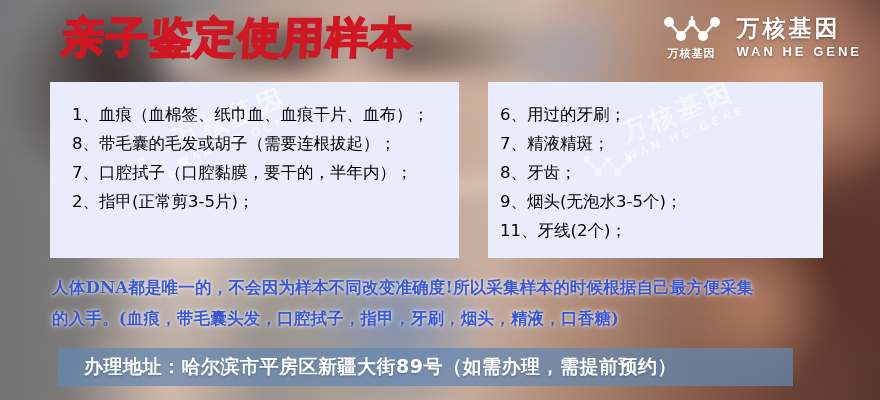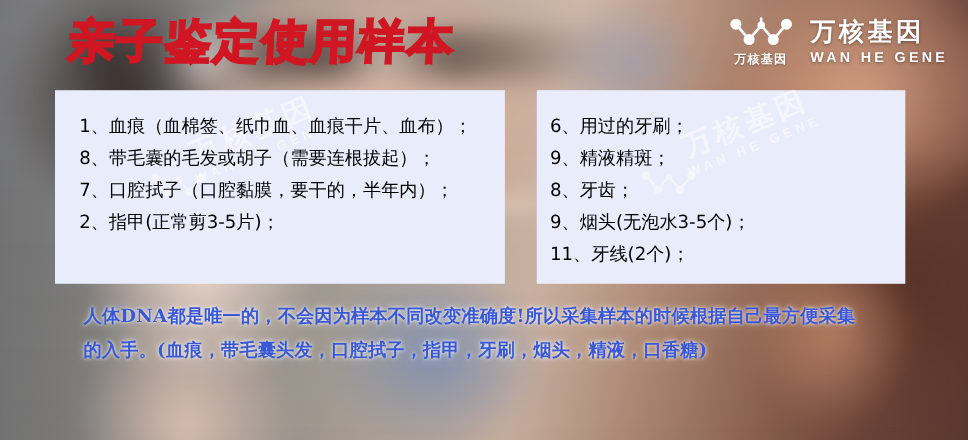--- a/index.html
+++ b/index.html
@@ -169,21 +169,20 @@
   #panel-right .panel-list{padding-left:12px;}
 
   
   .blurb{
     position:absolute;left:52px;top:272px;width:790px;
     font-family:"DejaVu Serif","Liberation Serif",serif;
     font-size:16.5px;font-weight:700;line-height:31px;
     color:#3a58d6;
     text-shadow:0 0 3px rgba(255,255,255,.85), 0 0 7px rgba(255,255,255,.55);
     letter-spacing:.2px;
-    margin-left:24px;
   }
 
   
   .addr{
     position:absolute;left:58px;top:348px;width:735px;height:38px;
     background:rgba(99,134,178,.72);
     display:flex;align-items:center;
   }
   .addr-text{
     padding-left:26px;
@@ -292,26 +291,29 @@
           <circle cx="8" cy="8" r="4.4"></circle>
             <circle cx="20" cy="22" r="4.4"></circle>
           <circle cx="31" cy="9" r="3"></circle>
             <circle cx="42" cy="22" r="4.4"></circle>
           <circle cx="54" cy="8" r="4.4"></circle>
         </g>
       </svg>
     </span>
     <ul class="panel-list">
       <li>6、用过的牙刷；</li>
-      <li>9、精液精斑；</li>
+      <li>7、精液精斑；</li>
       <li>8、牙齿；</li>
       <li>9、烟头(无泡水3-5个)；</li>
       <li>11、牙线(2个)；</li>
     </ul>
   </div>
 
   <div class="blurb">
     <div>人体DNA都是唯一的，不会因为样本不同改变准确度!所以采集样本的时候根据自己最方便采集</div>
     <div>的入手。(血痕，带毛囊头发，口腔拭子，指甲，牙刷，烟头，精液，口香糖)</div>
   </div>
 
+  <div class="addr">
+    <span class="addr-text">办理地址：哈尔滨市平房区新疆大街89号（如需办理，需提前预约）</span>
+  </div>
 
 </div>
 
 </body></html>

